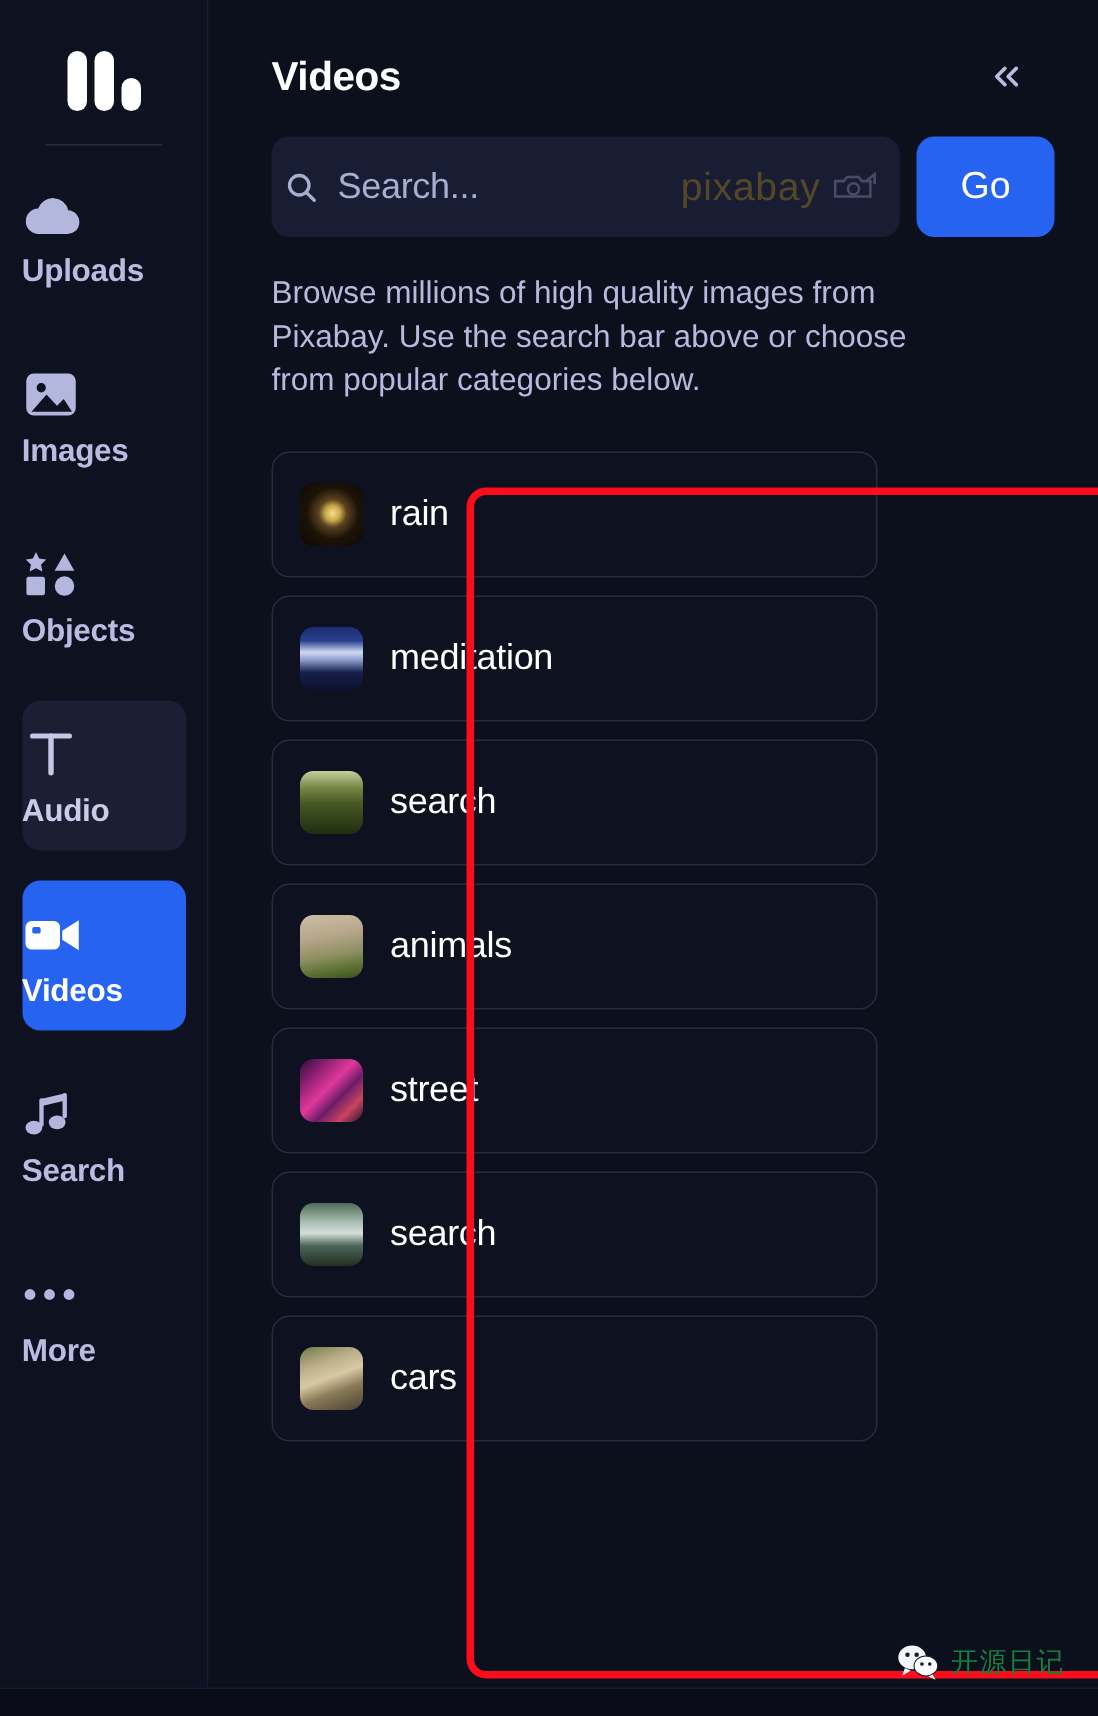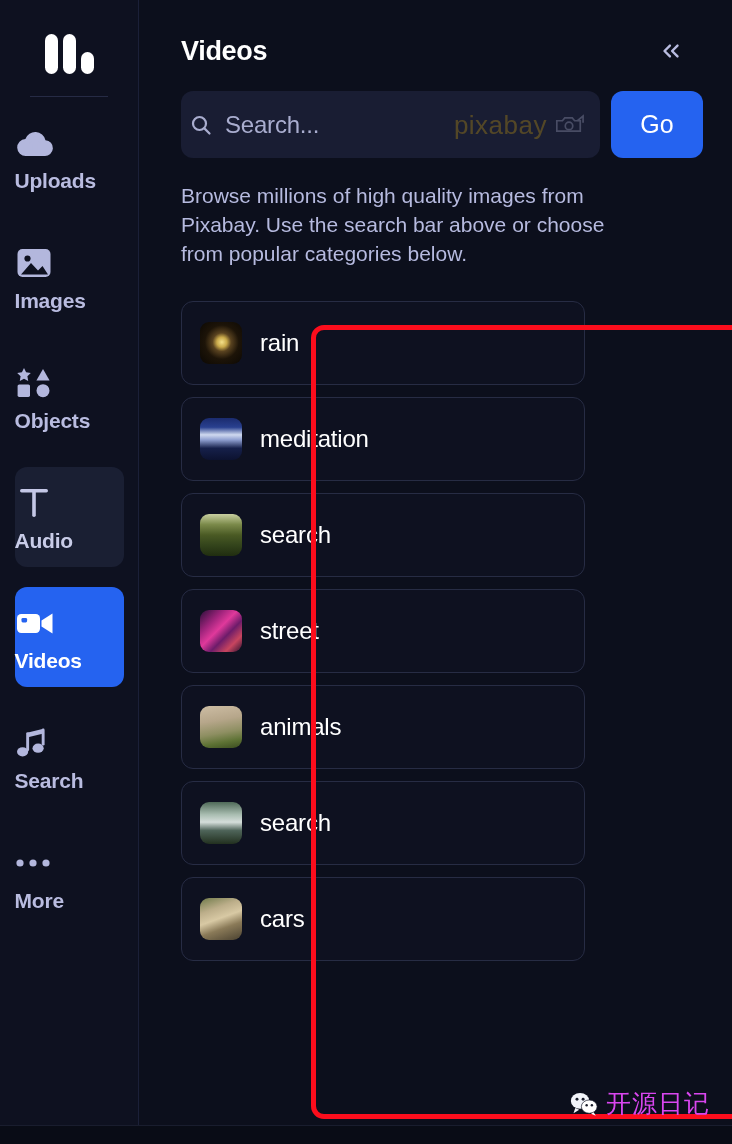--- a/index.html
+++ b/index.html
@@ -244,22 +244,22 @@
   .watermark {
     position: absolute;
     right: 22px;
     bottom: 24px;
     display: flex;
     align-items: center;
     gap: 8px;
     z-index: 25;
   }
   .wm-text {
-    font-size: 25px;
-    color: #d946ef;
+    font-size: 18px;
+    color: #15803d;
     font-family: "DejaVu Sans", sans-serif;
     letter-spacing: 1px;
   }
 
   .bottom-bar {
     position: absolute;
     left: 0; right: 0; bottom: 0;
     height: 19px;
     background: #090c16;
     border-top: 1px solid #191d2e;
@@ -396,26 +396,26 @@
         </div>
         <div class="cat-item">
           <span class="thumb th-meditation"></span>
           <span class="cat-label">meditation</span>
         </div>
         <div class="cat-item">
           <span class="thumb th-forest"></span>
           <span class="cat-label">search</span>
         </div>
         <div class="cat-item">
+          <span class="thumb th-animals"></span>
+          <span class="cat-label">animals</span>
+        </div>
+        <div class="cat-item">
           <span class="thumb th-street"></span>
           <span class="cat-label">street</span>
-        </div>
-        <div class="cat-item">
-          <span class="thumb th-animals"></span>
-          <span class="cat-label">animals</span>
         </div>
         <div class="cat-item">
           <span class="thumb th-travel"></span>
           <span class="cat-label">search</span>
         </div>
         <div class="cat-item">
           <span class="thumb th-work"></span>
           <span class="cat-label">cars</span>
         </div>
       </div>

